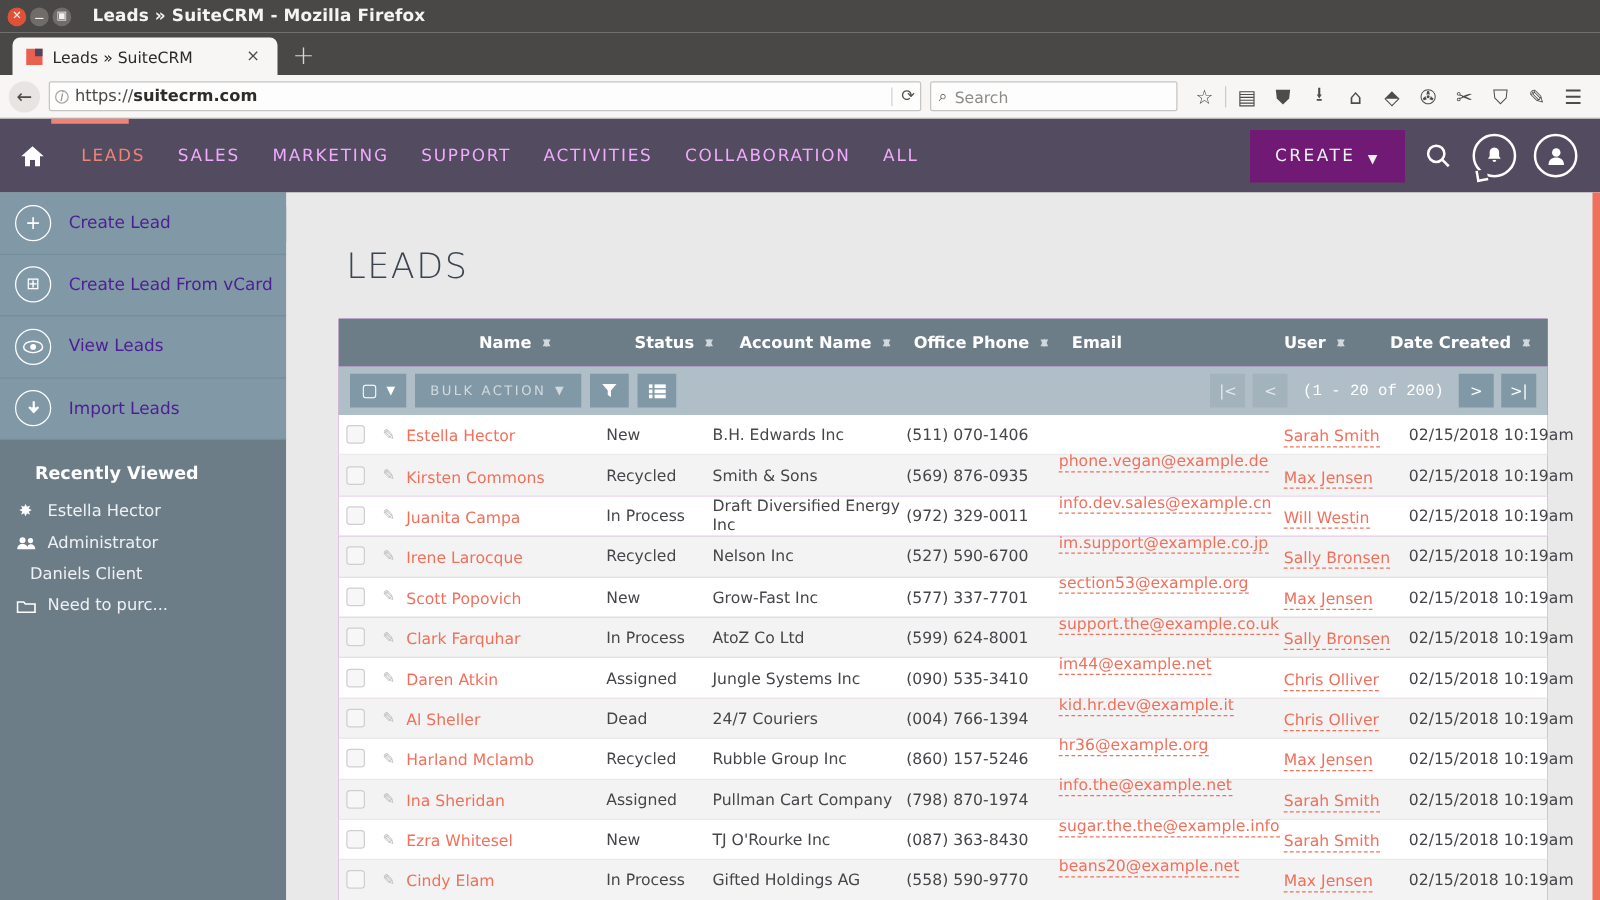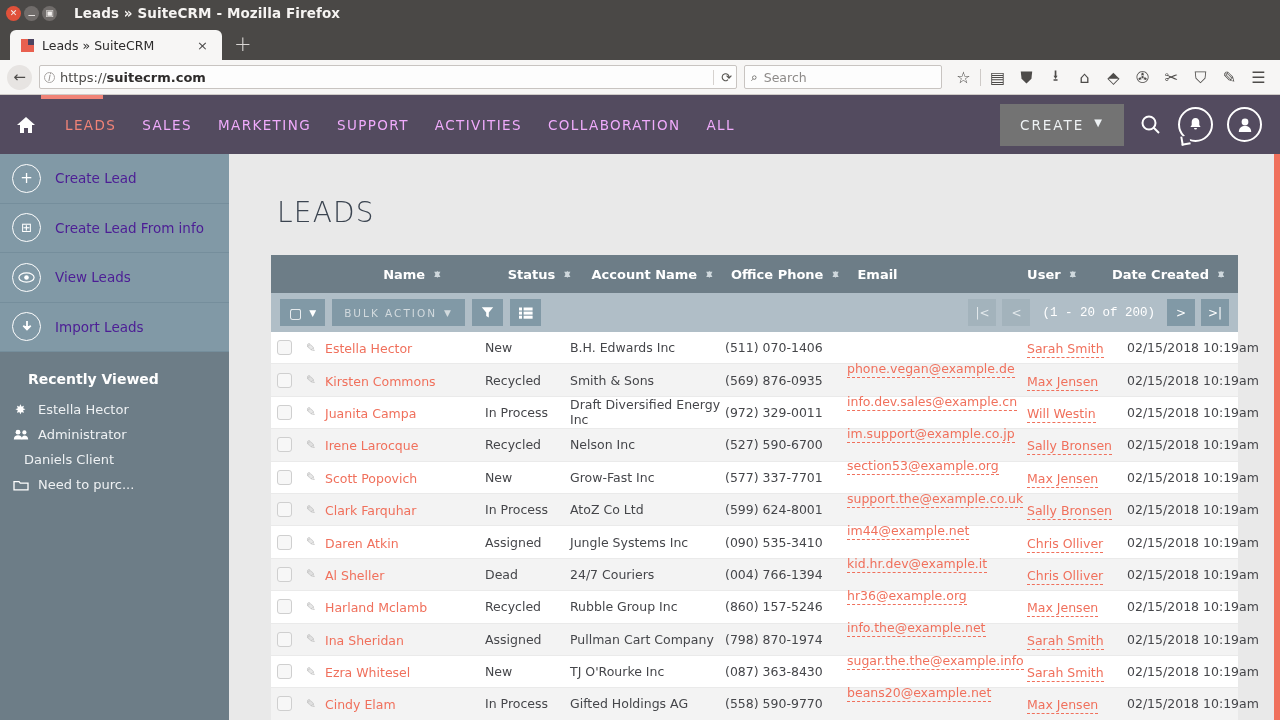--- a/index.html
+++ b/index.html
@@ -73,22 +73,22 @@
   }
   .active-bar { position: absolute; top: 0; left: 41px; width: 62px; height: 4px; background: #f08377; }
   .home-ico { width: 28px; display:flex; align-items:center; justify-content:center; color:#fff; margin-right: 12px; }
   .crm-nav-items { display: flex; align-items: center; gap: 0; }
   .crm-nav-item {
     color: #f0abfc; font-size: 13.5px; letter-spacing: 1.4px; padding: 0 13px; white-space: nowrap;
   }
   .crm-nav-item.active { color: #f08377; }
   .crm-nav-right { margin-left: auto; display: flex; align-items: center; gap: 14px; padding-right: 18px; }
   .create-btn {
-    background: #737373; color: #eef2f4; font-size: 13.5px; letter-spacing: 2px;
-    padding: 13px 20px; display: flex; align-items: flex-start; gap: 10px;
+    background: #701a75; color: #eef2f4; font-size: 13.5px; letter-spacing: 2px;
+    padding: 13px 20px; display: flex; align-items: flex-end; gap: 10px;
   }
   .circ-ico {
     width: 35px; height: 35px; border-radius: 50%; border: 2px solid #fff;
     display: flex; align-items: center; justify-content: center; color: #fff; position: relative;
   }
   .search-ico { color:#fff; display:flex; align-items:center; }
 
   
   .crm-body { display: flex; height: calc(720px - 26px - 34px - 35px - 59px); position: relative; }
 
@@ -267,21 +267,21 @@
 
 <div class="crm-body">
 
   <div class="sidebar">
     <div class="side-action">
       <span class="side-circ">+</span>
       <span class="side-label">Create Lead</span>
     </div>
     <div class="side-action">
       <span class="side-circ" style="font-size:13px;">⊞</span>
-      <span class="side-label">Create Lead From info</span>
+      <span class="side-label">Create Lead From vCard</span>
     </div>
     <div class="side-action">
       <span class="side-circ">
         <svg width="17" height="11" viewBox="0 0 17 11">
             <ellipse cx="8.5" cy="5.5" rx="7.6" ry="4.6" stroke="#fff" stroke-width="1.2" fill="none"></ellipse>
             <circle cx="8.5" cy="5.5" r="2.3" fill="#fff"></circle>
           </svg>
       </span>
       <span class="side-label">View Leads</span>
     </div>

